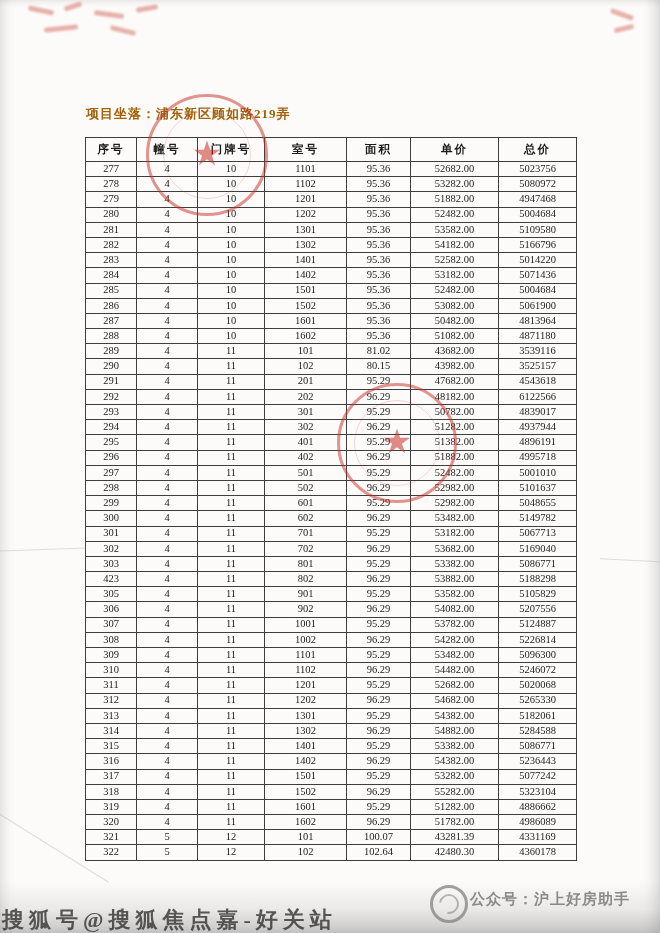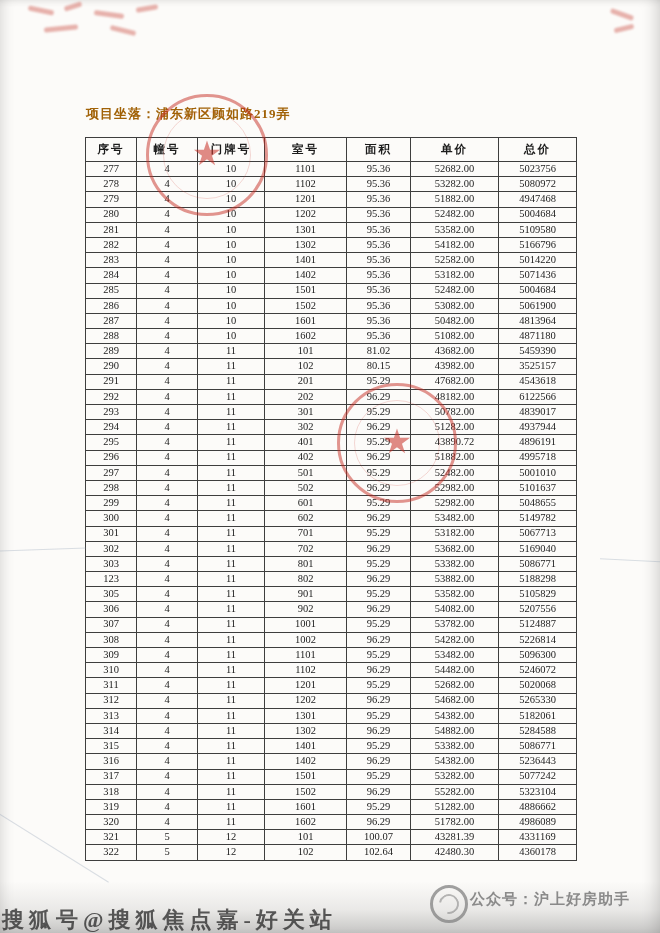--- a/index.html
+++ b/index.html
@@ -242,21 +242,21 @@
           <td>51082.00</td>
           <td>4871180</td>
         </tr>
         <tr>
           <td>289</td>
           <td>4</td>
           <td>11</td>
           <td>101</td>
           <td>81.02</td>
           <td>43682.00</td>
-          <td>5459390</td>
+          <td>3539116</td>
         </tr>
         <tr>
           <td>290</td>
           <td>4</td>
           <td>11</td>
           <td>102</td>
           <td>80.15</td>
           <td>43982.00</td>
           <td>3525157</td>
         </tr>
@@ -295,21 +295,21 @@
           <td>96.29</td>
           <td>51282.00</td>
           <td>4937944</td>
         </tr>
         <tr>
           <td>295</td>
           <td>4</td>
           <td>11</td>
           <td>401</td>
           <td>95.29</td>
-          <td>43890.72</td>
+          <td>51382.00</td>
           <td>4896191</td>
         </tr>
         <tr>
           <td>296</td>
           <td>4</td>
           <td>11</td>
           <td>402</td>
           <td>96.29</td>
           <td>51882.00</td>
           <td>4995718</td>
@@ -371,21 +371,21 @@
         <tr>
           <td>303</td>
           <td>4</td>
           <td>11</td>
           <td>801</td>
           <td>95.29</td>
           <td>53382.00</td>
           <td>5086771</td>
         </tr>
         <tr>
-          <td>123</td>
+          <td>423</td>
           <td>4</td>
           <td>11</td>
           <td>802</td>
           <td>96.29</td>
           <td>53882.00</td>
           <td>5188298</td>
         </tr>
         <tr>
           <td>305</td>
           <td>4</td>

